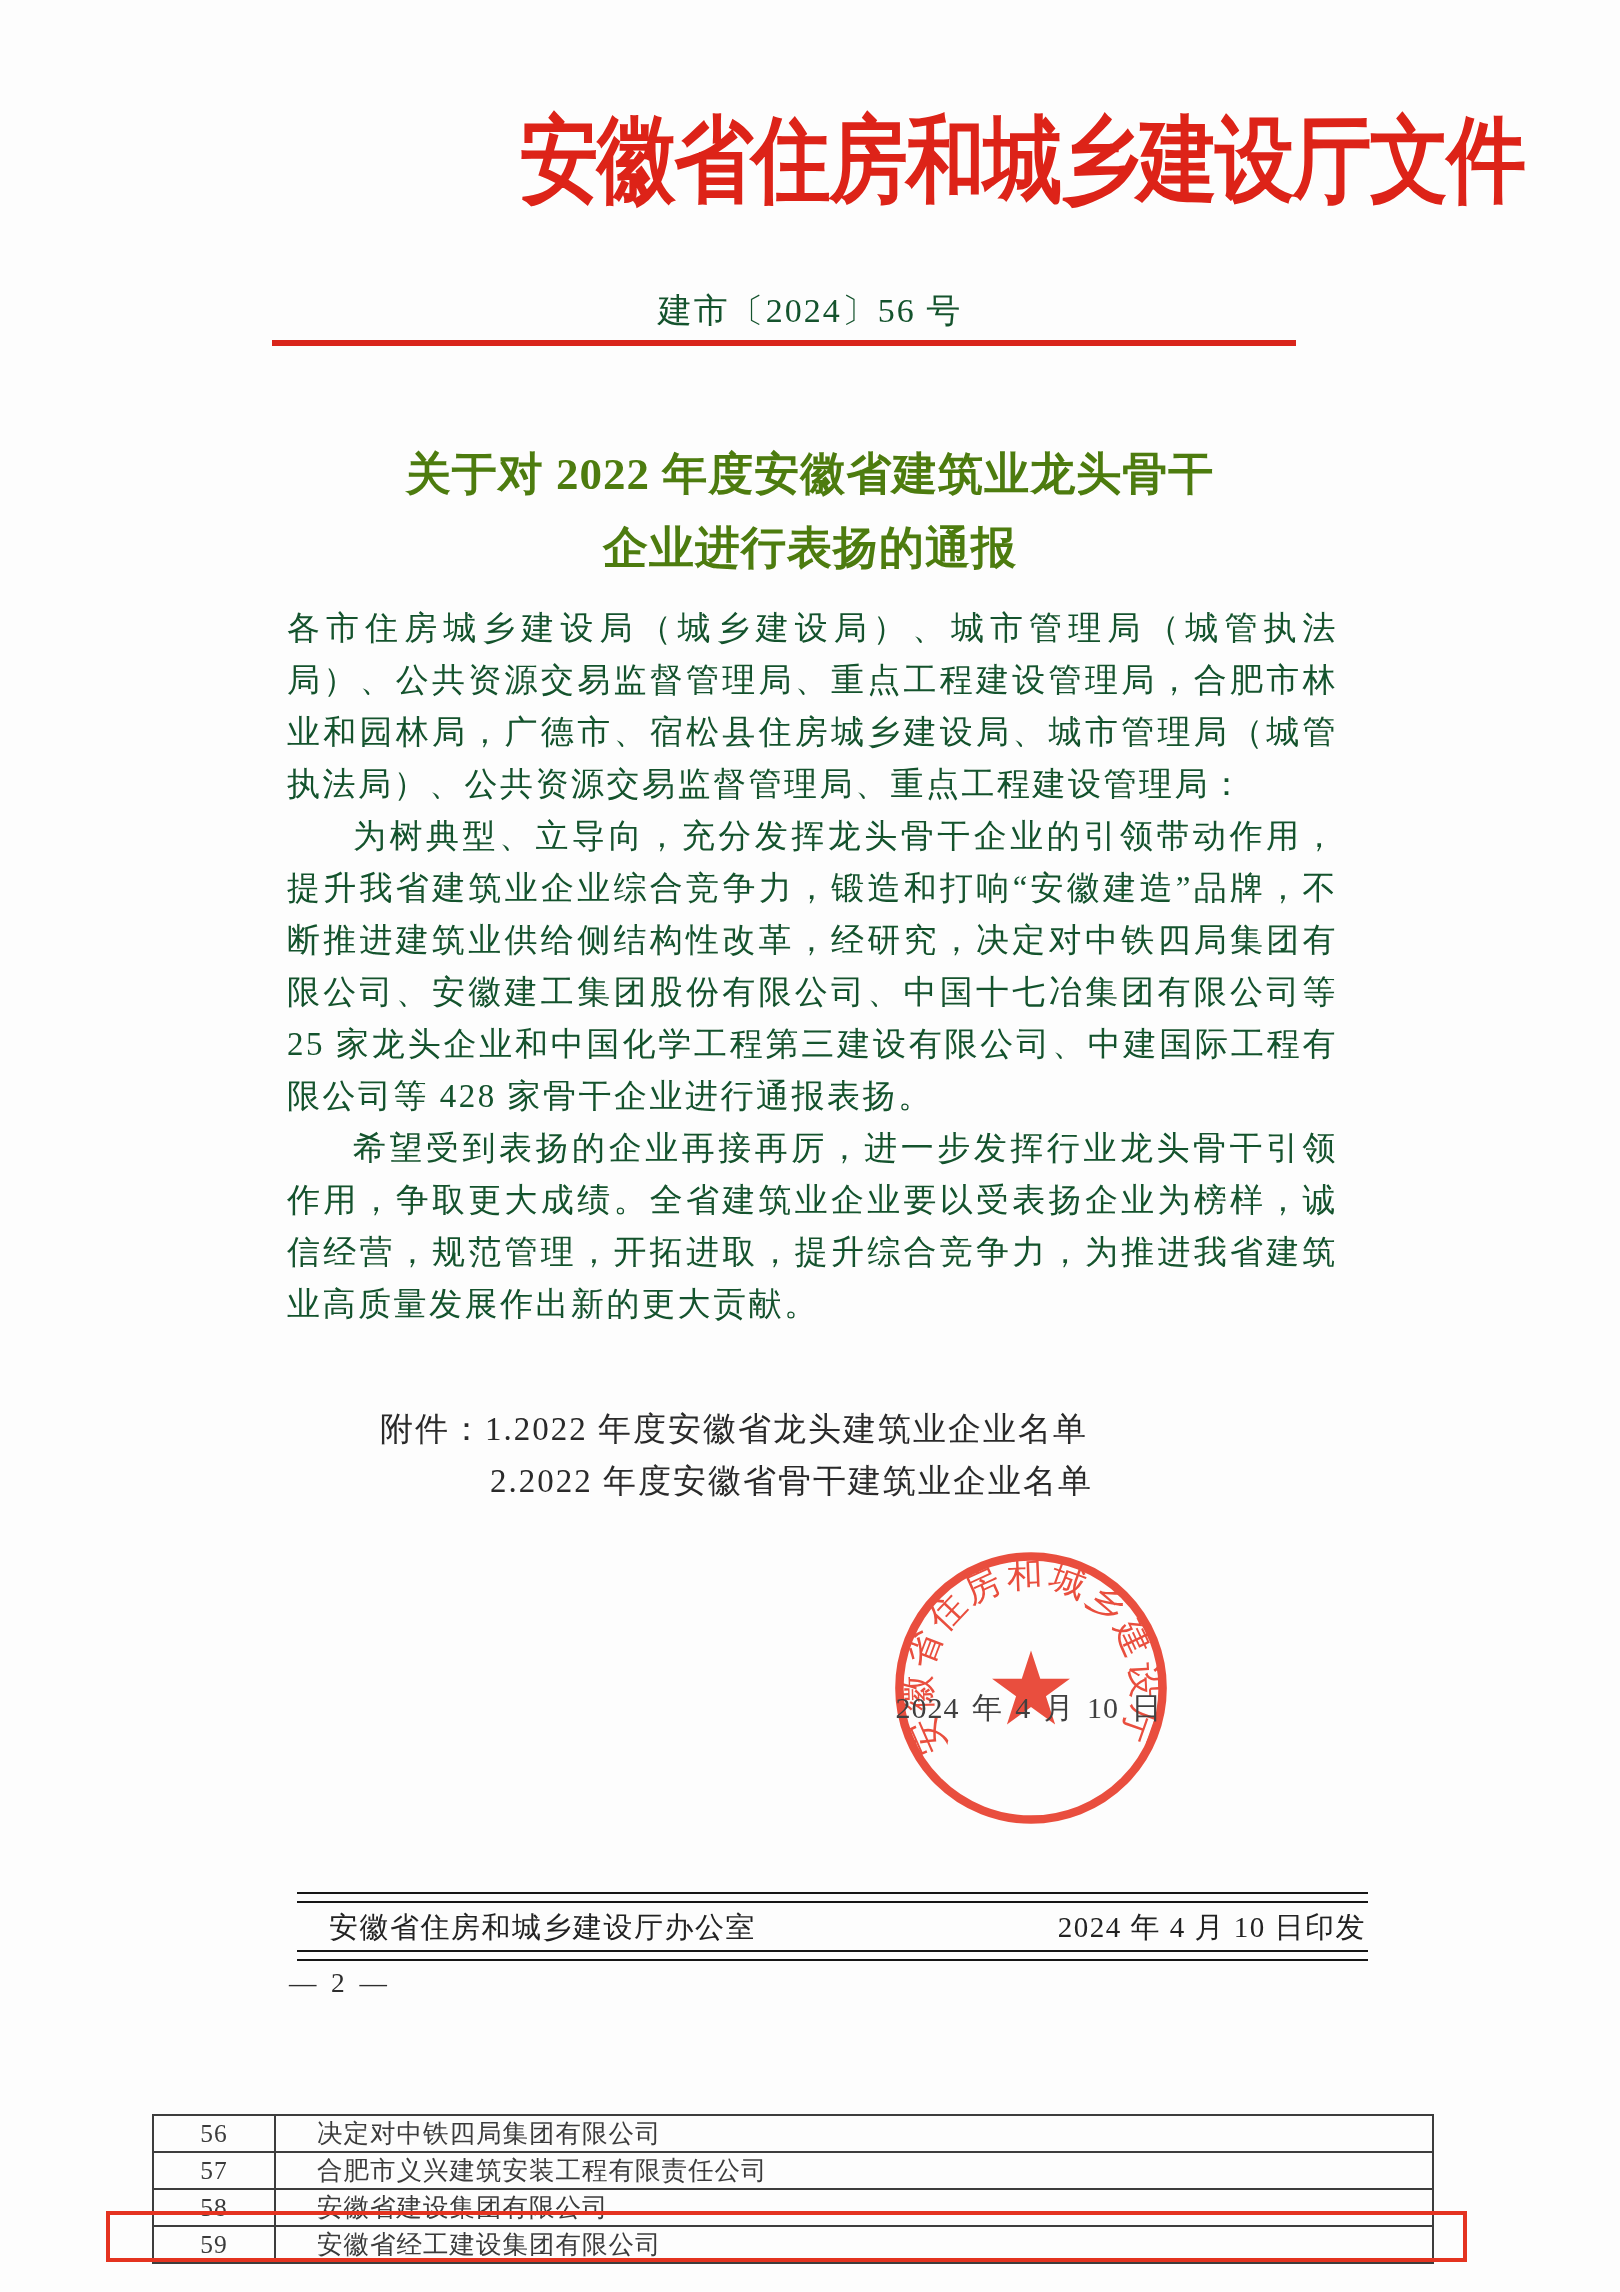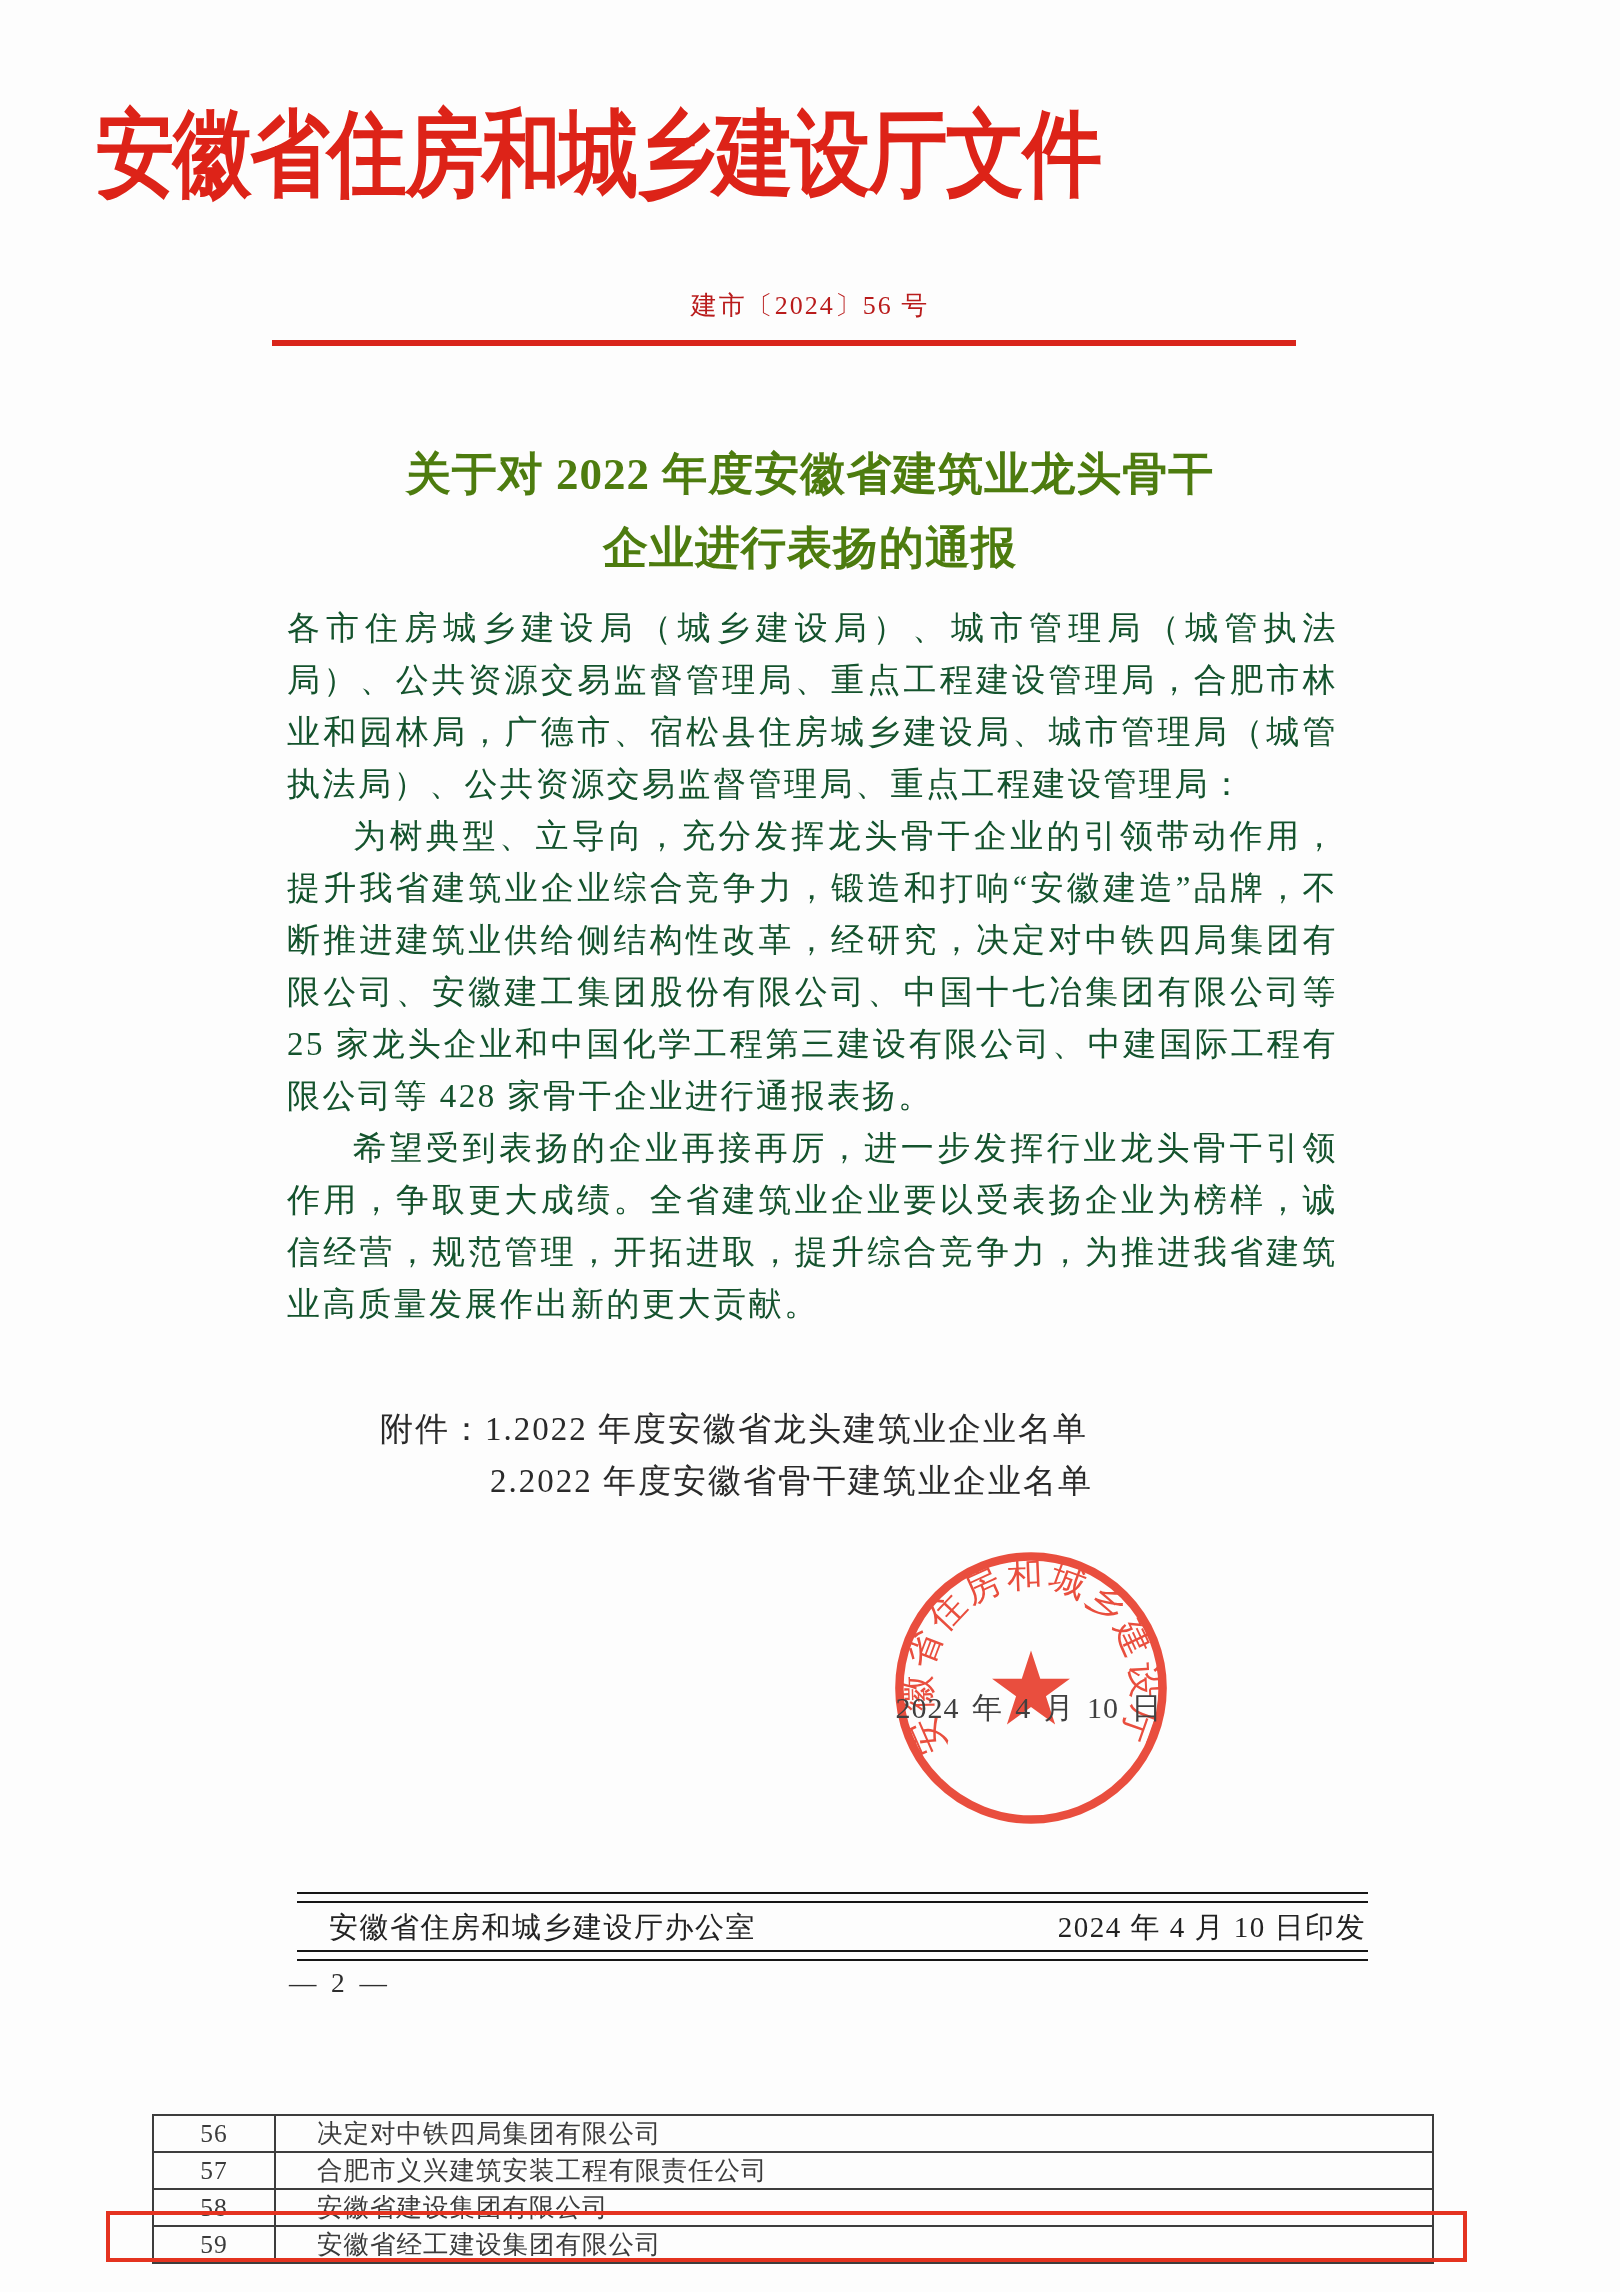--- a/index.html
+++ b/index.html
@@ -8,37 +8,37 @@
     width: 1620px;
     height: 2293px;
     background: #fdfdfd;
     overflow: hidden;
     font-family: "Liberation Serif", "DejaVu Serif", serif;
     color: #1e1e1e;
   }
   
   .masthead {
     position: absolute;
-    top: 86px; left: 0; width: 100%;
-    text-align: left;
+    top: 92px; left: 0; width: 100%;
+    text-align: right;
     font-weight: 700;
     font-size: 94px;
     line-height: 137px;
     color: #dd2318;
     white-space: nowrap;
   }
   .masthead .squeeze { display: inline-block; transform: scaleX(0.84); transform-origin: center; letter-spacing: -2px; }
   
   .docnum {
     position: absolute;
     top: 288px; left: 0; width: 100%;
     text-align: center;
-    font-size: 26px;
+    font-size: 34px;
     letter-spacing: 2px;
-    color: #b91c1c;
+    color: #14532d;
   }
   .red-rule {
     position: absolute;
     top: 340px; left: 272px;
     width: 1024px; height: 5.9px;
     background: #d9251b;
   }
   
   .doc-title {
     position: absolute;

